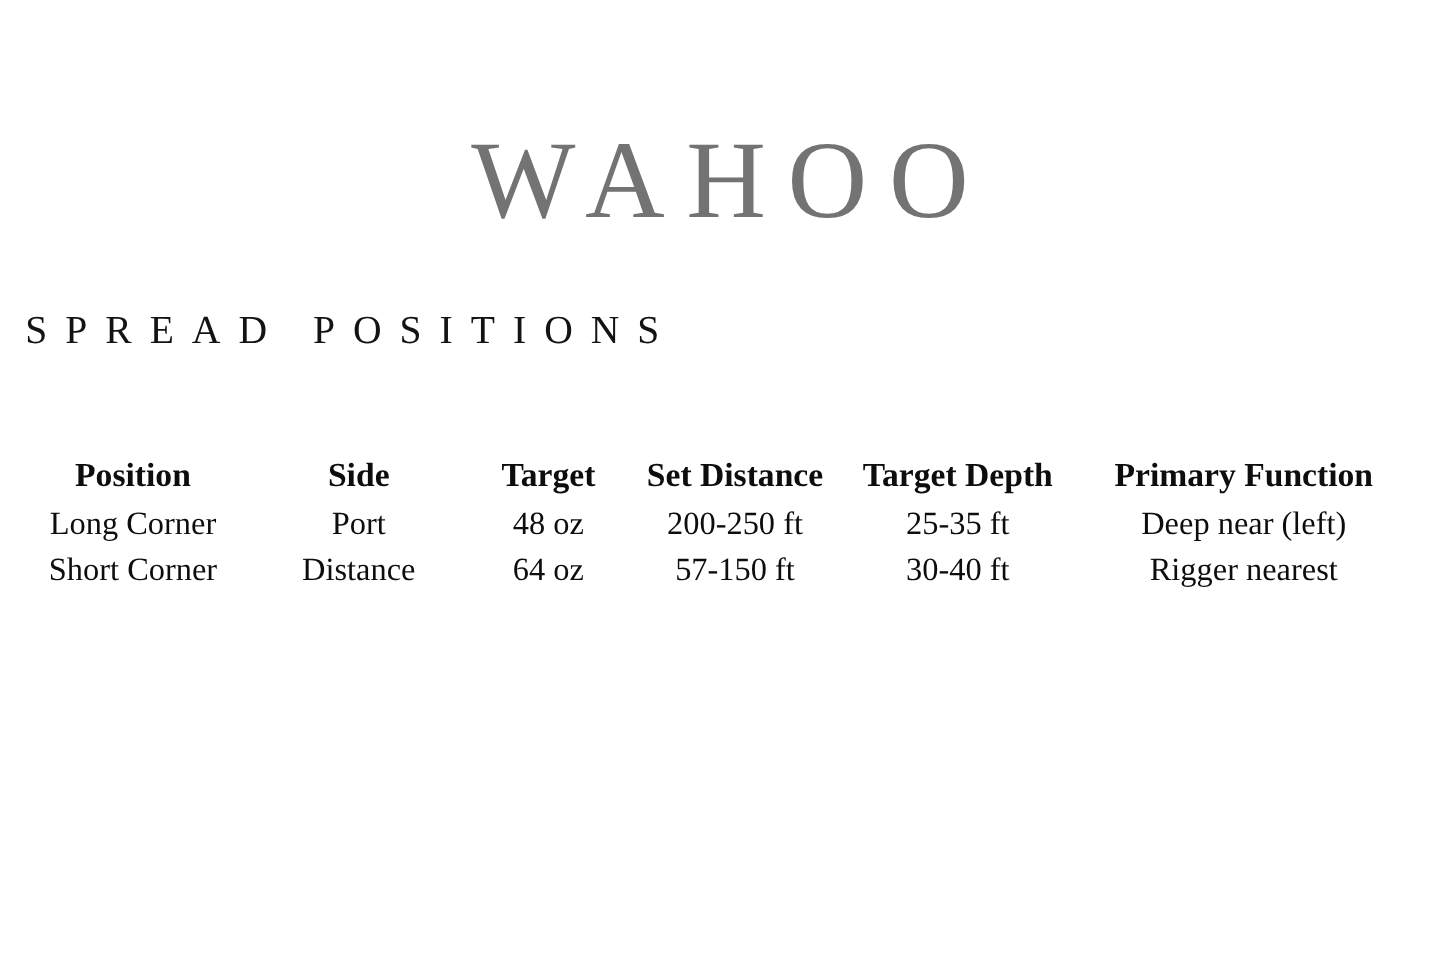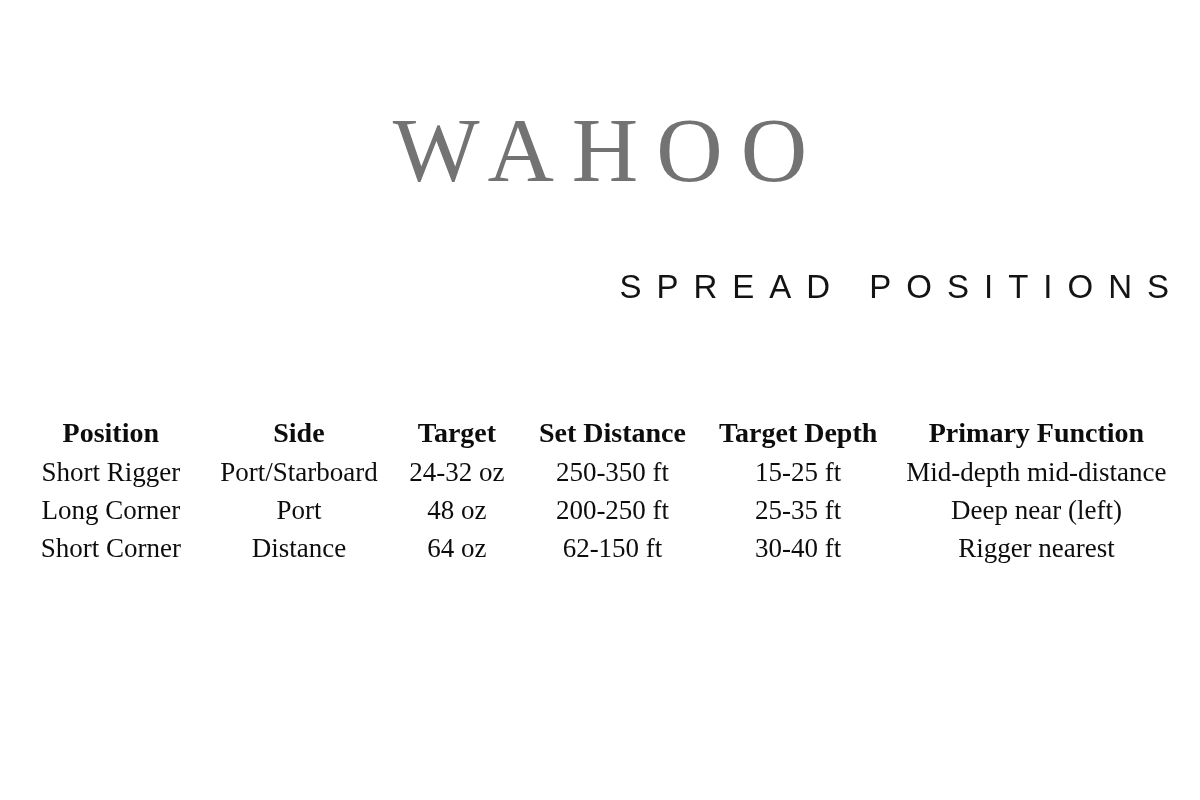--- a/index.html
+++ b/index.html
@@ -26,39 +26,38 @@
     font-weight: 400;
     font-size: 92px;
     letter-spacing: 18px;
     text-indent: 18px;
     line-height: 1;
     margin: 0;
     padding-top: 104px;
     color: #737373;
   }
   .subtitle {
-    text-align: right;
-    font-family: Liberation Sans, sans-serif;
+    text-align: left;
+    font-family: Liberation Serif, serif;
     font-weight: 400;
     font-size: 33px;
     letter-spacing: 15px;
     text-indent: 15px;
     line-height: 1;
-    margin: 16px;
+    margin: 6px;
     padding-top: 58px;
     color: #131313;
   }
   .table-wrap {
     position: absolute;
     top: 378px;
     left: 0;
     width: 1200px;
     padding: 0 18px;
     box-sizing: border-box;
-    margin-top: 36px;
   }
   table.spread {
     width: 100%;
     border-collapse: collapse;
     table-layout: fixed;
   }
   table.spread th,
   table.spread td {
     font-family: "Liberation Serif", serif;
     font-size: 27px;
@@ -103,40 +102,32 @@
           <th>Position</th>
           <th>Side</th>
           <th>Target</th>
           <th>Set Distance</th>
           <th>Target Depth</th>
           <th>Primary Function</th>
         </tr>
       </thead>
       <tbody>
         <tr>
-          <td>Short Rigger</td>
-          <td>Port/Starboard</td>
-          <td>24-32 oz</td>
-          <td>250-350 ft</td>
-          <td>15-25 ft</td>
-          <td>Mid-depth mid-distance</td>
-        </tr>
-        <tr>
           <td>Long Corner</td>
           <td>Port</td>
           <td>48 oz</td>
           <td>200-250 ft</td>
           <td>25-35 ft</td>
           <td>Deep near (left)</td>
         </tr>
         <tr>
           <td>Short Corner</td>
           <td>Distance</td>
           <td>64 oz</td>
-          <td>62-150 ft</td>
+          <td>57-150 ft</td>
           <td>30-40 ft</td>
           <td>Rigger nearest</td>
         </tr>
       </tbody>
     </table>
   </div>
 
 </div>
 
 </body></html>

